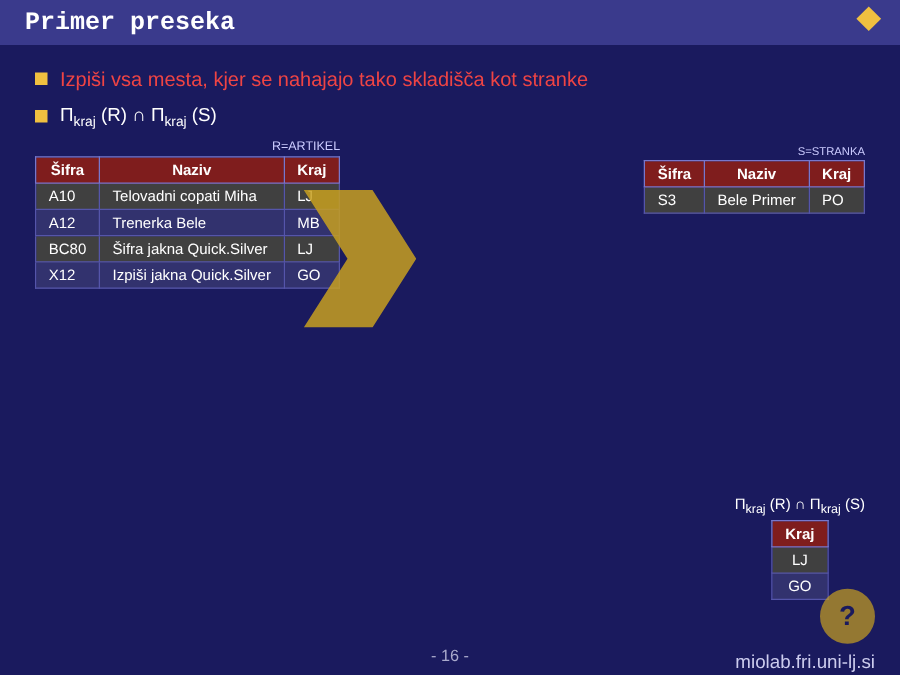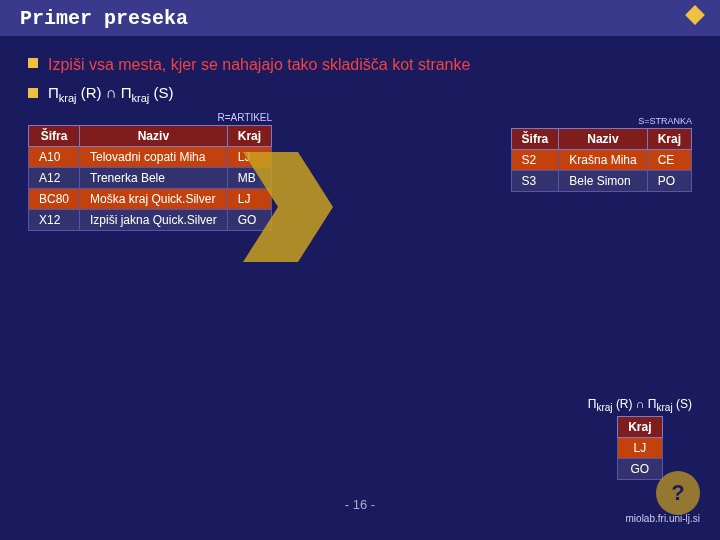--- a/index.html
+++ b/index.html
@@ -98,21 +98,21 @@
     table th {
       background: #7f1d1d;
       color: #ffffff;
       padding: 3px 10px;
       border: 1px solid #7777cc;
       font-weight: bold;
       text-align: center;
     }
 
     table td {
-      background: #c2410c;
+      background: #404040;
       color: #ffffff;
       padding: 3px 10px;
       border: 1px solid #5555aa;
       text-align: left;
     }
 
     table tr:nth-child(even) td {
       background: #32326e;
     }
 
@@ -120,34 +120,34 @@
     .r-label {
       font-size: 10px;
       color: #ccccff;
       text-align: right;
       margin-bottom: 2px;
     }
 
     
     .page-num {
       position: absolute;
-      bottom: 28px;
+      bottom: 8px;
       left: 50%;
       transform: translateX(-50%);
       color: #aaaacc;
       font-size: 13px;
     }
 
     
     .logo-area {
       position: absolute;
-      bottom: 16px;
+      bottom: 2px;
       right: 20px;
       color: #ccccee;
-      font-size: 10px;
+      font-size: 15px;
       text-align: right;
     }
 
     
     .s-stranka-label {
       font-size: 9px;
       color: #ccccff;
       text-align: right;
       margin-bottom: 2px;
     }
@@ -234,21 +234,21 @@
                 <td>Telovadni copati Miha</td>
                 <td>LJ</td>
               </tr>
               <tr>
                 <td>A12</td>
                 <td>Trenerka Bele</td>
                 <td>MB</td>
               </tr>
               <tr>
                 <td>BC80</td>
-                <td>Moška kraj Quick.Silver</td>
+                <td>Šifra jakna Quick.Silver</td>
                 <td>LJ</td>
               </tr>
               <tr>
                 <td>X12</td>
                 <td>Izpiši jakna Quick.Silver</td>
                 <td>GO</td>
               </tr>
             </tbody>
         </table>
       </div>
@@ -264,27 +264,22 @@
         <table>
           <thead>
             <tr>
               <th>Šifra</th>
               <th>Naziv</th>
               <th>Kraj</th>
             </tr>
           </thead>
           <tbody id="s-table-body">
               <tr>
-                <td>S2</td>
-                <td>Krašna Miha</td>
-                <td>CE</td>
-              </tr>
-              <tr>
                 <td>S3</td>
-                <td>Bele Simon</td>
+                <td>Bele Primer</td>
                 <td>PO</td>
               </tr>
             </tbody>
         </table>
       </div>
 
     </div>
 
   </div>
 

